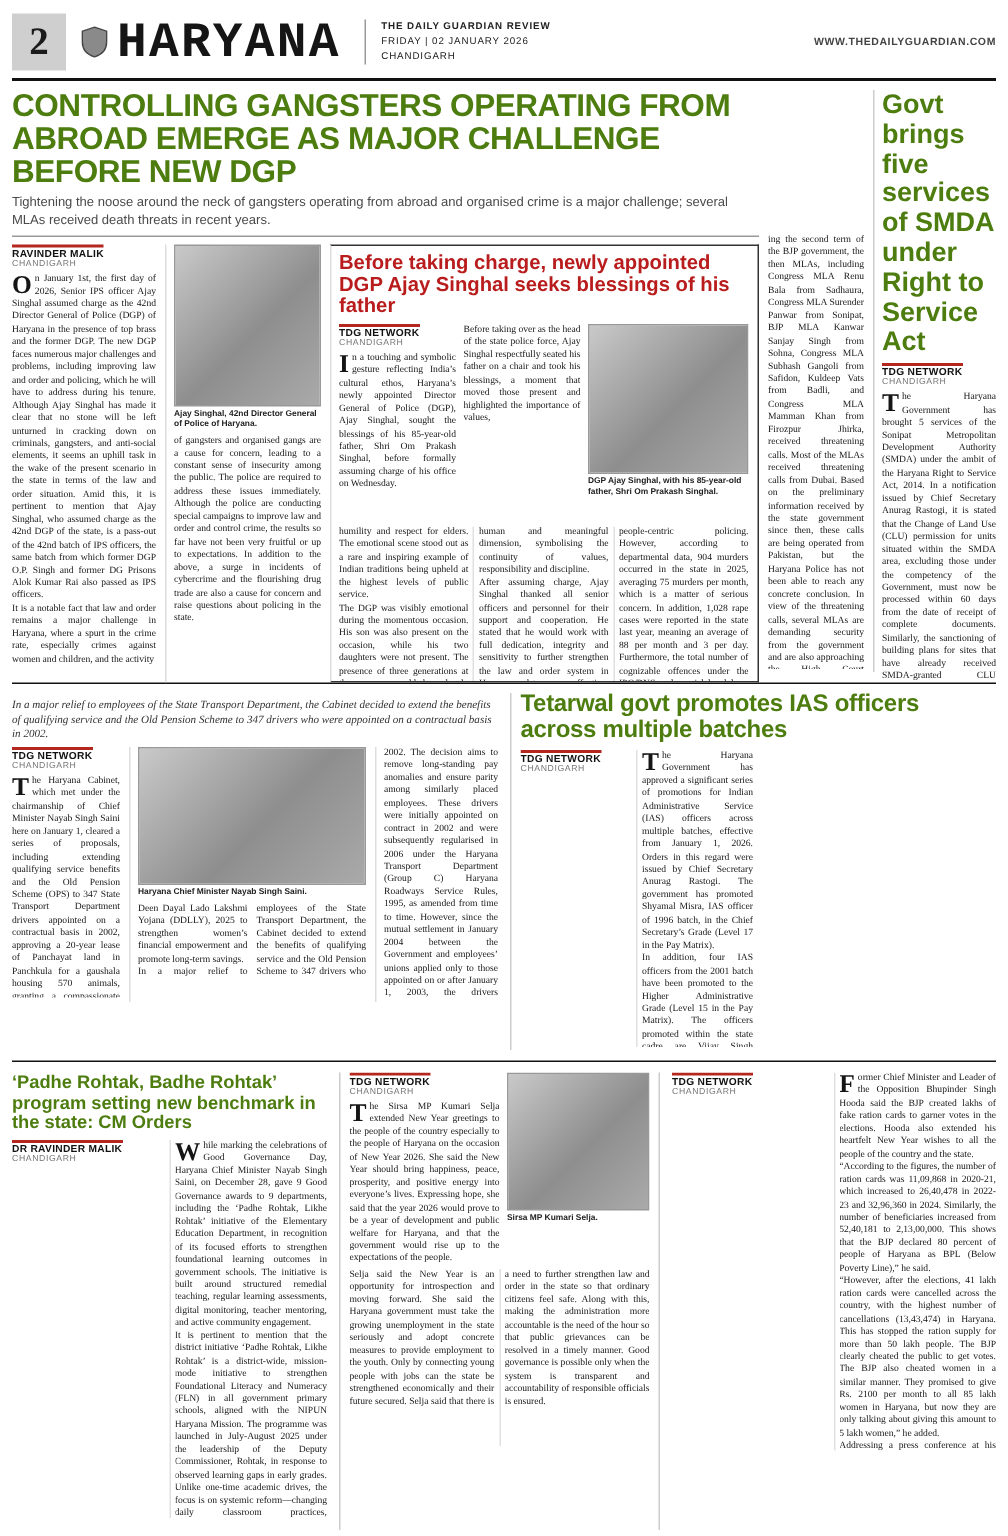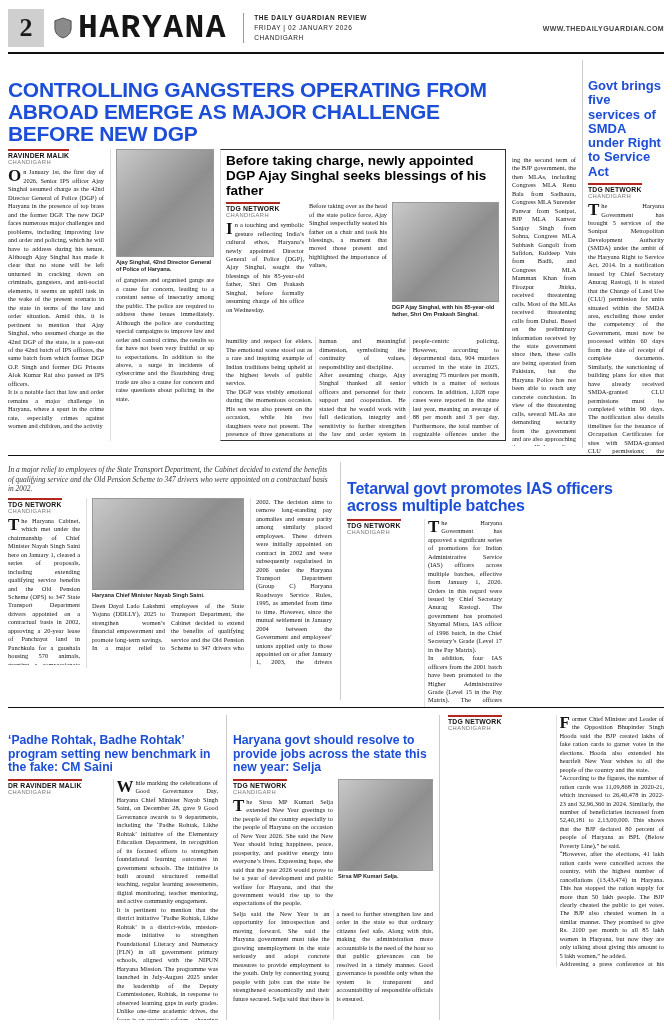--- a/index.html
+++ b/index.html
@@ -10,49 +10,49 @@
   
   .masthead { display:flex; align-items:center; border-bottom:2px solid #111; padding:3px 0 5px; }
   .page-num { width:36px; height:38px; background:#cfcfcf; color:#1b1b1b; font:bold 26px "Liberation Serif",serif; display:flex; align-items:center; justify-content:center; }
   .crest { margin:0 6px 0 10px; display:flex; align-items:center; }
   .region-title { font-family:Liberation Mono, monospace; font-weight:bold; font-size:33px; letter-spacing:1.5px; line-height:1; }
   .pub-info { margin-left:16px; padding-left:10px; border-left:1px solid #999; font-family:"Liberation Sans",sans-serif; font-size:6.5px; letter-spacing:.6px; line-height:1.55; color:#222; }
   .pub-info .b1 { font-weight:bold; }
   .website { margin-left:auto; font-family:"Liberation Sans",sans-serif; font-weight:bold; font-size:7px; color:#444; letter-spacing:.4px; }
 
   
-  .navy { color:#1d4ed8;margin-top:19px; }
+  .navy { color:#4d7c0f; }
   .byline { font-family:"Liberation Sans",sans-serif; margin:0 0 3px; break-inside:avoid; }
   .byline .byname { display:block; font-weight:bold; font-size:6.8px; color:#111; letter-spacing:.2px; border-top:2px solid #b3271e; padding-top:1px; width:fit-content; }
   .byline .byloc { display:block; font-size:5.8px; color:#777; letter-spacing:.4px; }
   .bodytext { font-size:6.4px; line-height:1.32; text-align:justify; white-space:pre-line; overflow:hidden; }
   .dropcap::first-letter { float:left; font-size:17px; line-height:.82; font-weight:bold; padding:1px 2px 0 0; }
   .photo { width:100%; background:linear-gradient(135deg,#c9c9c9 0%,#8e8e8e 55%,#aaaaaa 100%); border:1px solid #999; }
   .caption { font-family:"Liberation Sans",sans-serif; font-size:5.6px; font-weight:bold; color:#222; line-height:1.25; margin:2px 0 3px; }
 
   
   .top-band { display:flex; gap:6px; border-bottom:1.5px solid #111; padding:6px 0 7px; height:402px; overflow:hidden; }
   .lead-main { width:498px; }
   .lead-headline { font-family:"Liberation Sans",sans-serif; font-weight:bold; font-size:21px; line-height:1.04; letter-spacing:-.3px; }
   .lead-subhead { font-family:"Liberation Sans",sans-serif; font-size:8.7px; color:#4a4a4a; line-height:1.3; margin:4px 0 0; padding-bottom:5px; border-bottom:1px solid #999; }
   .lead-body { display:flex; gap:6px; height:292px; margin-top:5px; }
   .lead-body > div + div { border-left:1px solid #ddd; padding-left:5px; }
   .lcol1 { width:96px; }
   .lcol2 { width:104px; }
   .ph-ajay { height:108px; }
   .boxed { flex:1; border:1.5px solid #333; padding:4px 6px 5px; overflow:hidden; }
-  .box-headline { font-family:"Liberation Sans",sans-serif; font-weight:bold; font-size:13.5px; line-height:1.08; color:#000000; margin-bottom:4px; }
+  .box-headline { font-family:"Liberation Sans",sans-serif; font-weight:bold; font-size:13.5px; line-height:1.08; color:#b91c1c; margin-bottom:4px; }
   .box-row { display:flex; gap:5px; height:132px; overflow:hidden; }
   .bcol { width:78px; }
   .box-photo-wrap { flex:1; }
   .ph-father { height:100px; }
   .box-below { margin-top:3px; column-count:3; column-gap:7px; column-rule:1px solid #e0e0e0; height:118px; overflow:hidden; }
   .cont-col { width:64px; margin-top:96px; height:290px; }
   .smda-col { width:82px; border-left:1px solid #ccc; padding-left:5px; }
-  .smda-headline { font-family:"Liberation Sans",sans-serif; font-weight:bold; font-size:13px; line-height:1.1; margin-bottom:4px; }
+  .smda-headline { font-family:"Liberation Sans",sans-serif; font-weight:bold; font-size:18px; line-height:1.1; margin-bottom:4px; }
   .smda-body { height:300px; }
 
   
   .mid-band { display:flex; gap:8px; border-bottom:1.5px solid #111; padding:6px 0 7px; height:252px; overflow:hidden; }
   .cabinet { width:324px; }
   .h2-head { font-family:"Liberation Sans",sans-serif; font-weight:bold; font-size:16px; line-height:1.06; letter-spacing:-.2px; }
   .cab-subhead { font-style:italic; font-size:7.4px; color:#333; line-height:1.3; margin:3px 0 4px; }
   .cab-body { display:flex; gap:6px; height:170px; }
   .cab-body > div + div { border-left:1px solid #ddd; padding-left:5px; }
   .ccol1 { width:72px; }
@@ -94,20 +94,21 @@
       <div class="b1">THE DAILY GUARDIAN REVIEW</div>
       <div>FRIDAY | 02 JANUARY 2026</div>
       <div>CHANDIGARH</div>
     </div>
     <div class="website">WWW.THEDAILYGUARDIAN.COM</div>
   </div>
 
   <div class="top-band">
     <div class="lead-main">
       <div class="lead-headline navy">CONTROLLING GANGSTERS OPERATING FROM ABROAD EMERGE AS MAJOR CHALLENGE BEFORE NEW DGP</div>
+      <div class="lead-subhead">Tightening the noose around the neck of gangsters operating from abroad and organised crime is a major challenge; several MLAs received death threats in recent years.</div>
       <div class="lead-body">
         <div class="lcol1">
           <div class="byline">
             <span class="byname">RAVINDER MALIK</span>
             <span class="byloc">CHANDIGARH</span>
           </div>
           <div class="bodytext dropcap" style="height:262px">On January 1st, the first day of 2026, Senior IPS officer Ajay Singhal assumed charge as the 42nd Director General of Police (DGP) of Haryana in the presence of top brass and the former DGP. The new DGP faces numerous major challenges and problems, including improving law and order and policing, which he will have to address during his tenure. Although Ajay Singhal has made it clear that no stone will be left unturned in cracking down on criminals, gangsters, and anti-social elements, it seems an uphill task in the wake of the present scenario in the state in terms of the law and order situation. Amid this, it is pertinent to mention that Ajay Singhal, who assumed charge as the 42nd DGP of the state, is a pass-out of the 42nd batch of IPS officers, the same batch from which former DGP O.P. Singh and former DG Prisons Alok Kumar Rai also passed as IPS officers.
 It is a notable fact that law and order remains a major challenge in Haryana, where a spurt in the crime rate, especially crimes against women and children, and the activity</div>
         </div>
         <div class="lcol2">
@@ -185,34 +186,33 @@
 The government has also promoted five officers from the 2010 batch to the Super Time Scale, categorised as Level 14 in the Pay Matrix. The promoted officers include Prabhjot Singh, Rajanarayan Kaushik, Jitender Kumar, and Shrena Sharma. Dr. Garima Mittal, also of the 2010 batch, has been granted a proforma promotion to the Super Time Scale.
 Further, eight officers from the 2013 batch have been granted the Selection Grade at Level 13 in the Pay Matrix. The list includes Parth Gupta, Ajay Kumar, Pradeep Dahiya, Smt. Sangeeta Tetarwal, Mandeep Kaur, Prabhas Chaudhary, and Virender Kumar Dahiya. Nishant Kumar Yadav, currently on deputation with the Chandigarh Administration, received a proforma promotion in this grade. The government has also promoted nine officers from the 2017 batch to the Junior Administrative Grade of IAS at Level 12 in the Pay Matrix. The promoted officers are Vishram Kumar Meena, Swapnil Ravindra Patil, Sahil Gupta, Dr. Vaishali Sharma, Mahavir Prasad, Mahendra Pal, Satpal Sharma, Amar Deep Singh, and Sushil Kumar.
 In addition, seven IAS officers of the 2022 batch have been promoted to the Senior Time Scale (Level 11 in the Pay Matrix), effective from January 1, 2026.
 The seven promoted IAS officers are Ankit Kumar Chowksey, Anjali Shrotriya, Arpit Sangal, Jyoti, Dr. Rahul, Shashwat Sangwan, and Utsav Anand.</div>
       </div>
     </div>
   </div>
 
   <div class="bot-band">
     <div class="story story-a">
-      <div class="h3-head navy">‘Padhe Rohtak, Badhe Rohtak’ program setting new benchmark in the fake: CM Saini</div>
+      <div class="h3-head navy">‘Padhe Rohtak, Badhe Rohtak’ program setting new benchmark in the state: CM Orders</div>
       <div class="two-col">
         <div class="byline">
           <span class="byname">DR RAVINDER MALIK</span>
           <span class="byloc">CHANDIGARH</span>
         </div>
         <div class="bodytext dropcap">While marking the celebrations of Good Governance Day, Haryana Chief Minister Nayab Singh Saini, on December 28, gave 9 Good Governance awards to 9 departments, including the ‘Padhe Rohtak, Likhe Rohtak’ initiative of the Elementary Education Department, in recognition of its focused efforts to strengthen foundational learning outcomes in government schools. The initiative is built around structured remedial teaching, regular learning assessments, digital monitoring, teacher mentoring, and active community engagement.
 It is pertinent to mention that the district initiative ‘Padhe Rohtak, Likhe Rohtak’ is a district-wide, mission-mode initiative to strengthen Foundational Literacy and Numeracy (FLN) in all government primary schools, aligned with the NIPUN Haryana Mission. The programme was launched in July-August 2025 under the leadership of the Deputy Commissioner, Rohtak, in response to observed learning gaps in early grades. Unlike one-time academic drives, the focus is on systemic reform—changing daily classroom practices, strengthening academic monitoring, creating early-learning infrastructure and actively involving parents. A key intervention is the mandatory daily Zero Period (40 minutes) across all primary schools, dedicated exclusively to remedial teaching in reading and basic numeracy. Digital Skill Passbooks track every child’s progress weekly, enabling child-wise monitoring, data-based planning by teachers and regular reviews at school, block and district levels. NIPUN Vatikas have been created as child-friendly, activity-based learning spaces in primary schools, while 50 model Anganwadis have been upgraded to ensure early-childhood readiness and continuity into Grade 1. Mother-Teacher Circles have been institutionalised across villages and urban areas to promote home-based reading and numeracy; over 12,000 parents were engaged in the initial phase.
 Regarding the aforementioned achievement, Deputy Commissioner Sachin Gupta, IAS, said, “Foundational literacy and numeracy form the base of a child’s educational journey, and the district is working with a clear timeline to achieve full FLN coverage by March 2026.” The administration maintains that the programme is evolving into a replicable model for education reform rooted in classroom discipline, measurable outcomes, and community participation.</div>
       </div>
     </div>
 
     <div class="story story-b">
-      <div class="h3-head navy">Haryana govt should resolve to provide jobs across the state this new year: Selja</div>
       <div class="sb-row">
         <div class="sbcol1">
           <div class="byline">
             <span class="byname">TDG NETWORK</span>
             <span class="byloc">CHANDIGARH</span>
           </div>
           <div class="bodytext dropcap" style="height:112px">The Sirsa MP Kumari Selja extended New Year greetings to the people of the country especially to the people of Haryana on the occasion of New Year 2026. She said the New Year should bring happiness, peace, prosperity, and positive energy into everyone’s lives. Expressing hope, she said that the year 2026 would prove to be a year of development and public welfare for Haryana, and that the government would rise up to the expectations of the people.</div>
         </div>
         <div class="sb-photo-wrap">
           <div class="photo ph-selja"></div>

